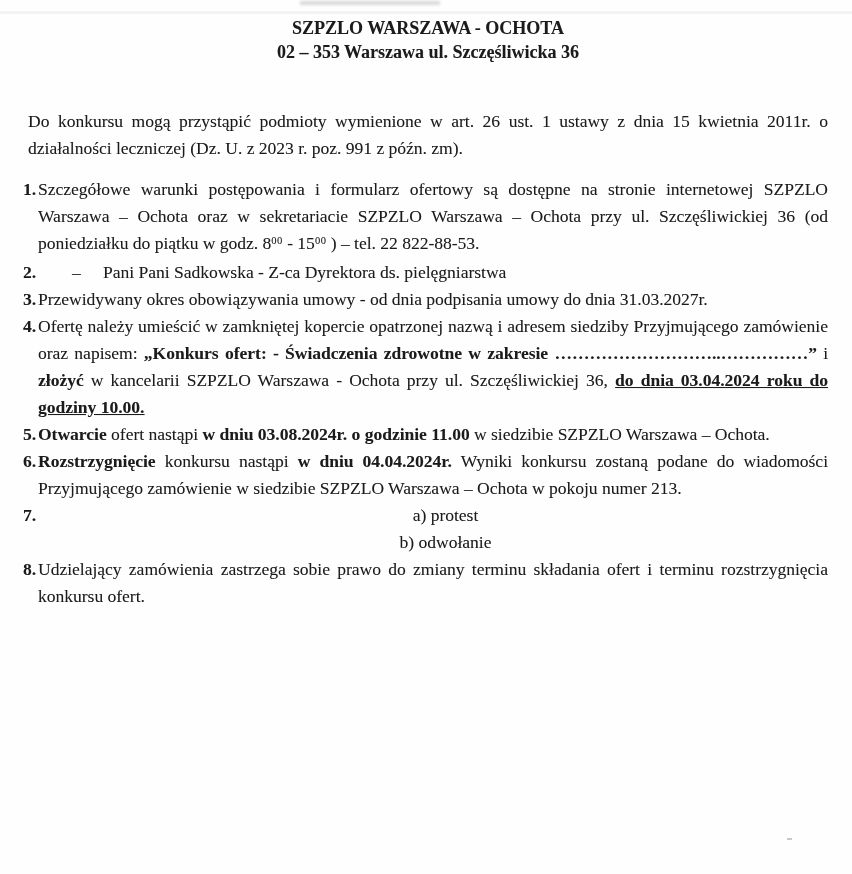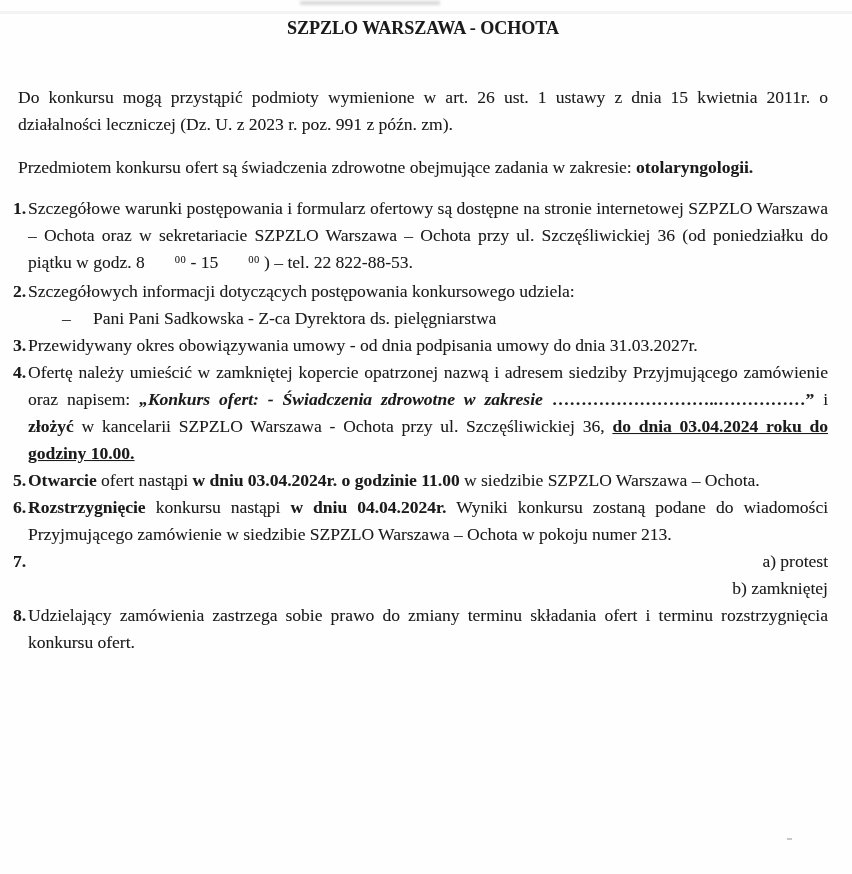--- a/index.html
+++ b/index.html
@@ -6,21 +6,21 @@
   body {
     width: 852px; height: 874px;
     background: #fefefe;
     font-family: "Liberation Serif", "DejaVu Serif", serif;
     color: #1b1b1b;
     overflow: hidden;
   }
   .page {
     box-sizing: border-box;
     width: 852px; height: 874px;
-    padding: 16px 24px 0 18px;
+    padding: 16px 24px 0 28px;
     position: relative;
     text-shadow: 0.2px 0.2px 0.5px rgba(40,40,40,0.30);
   }
   
   .scan-smudge {
     position: absolute; left: 300px; top: 1px;
     width: 140px; height: 4px;
     background: rgba(150,150,150,0.35);
     filter: blur(1.5px);
   }
@@ -39,74 +39,74 @@
   .h-line { font-weight: 700; font-size: 18px; line-height: 24px; }
   .h-gap { height: 24px; }
   .case-line { font-weight: 400; font-size: 17px; line-height: 24px; }
   .body-block { margin-top: 20px; }
   p.doc-par {
     margin: 16px 0 13px 0;
     font-size: 17.5px; line-height: 27px;
     text-align: justify;
   }
   .b  { font-weight: 700; }
-  .bi { font-weight: 700; font-style: italic; }
+  .bi { font-weight: 700; }
   .bu { font-weight: 700; text-decoration: underline; }
-  .sup { font-size: 0.6em; position: relative; top: -0.45em; letter-spacing: 0.5px; margin-left: 30px; }
+  .sup { font-size: 0.6em; position: relative; top: -0.45em; letter-spacing: 0.5px; }
   ol.doc-list { list-style: none; margin: 14px 0 0 0; padding: 0; }
   ol.doc-list li {
     position: relative;
     margin: 0 0 0 -5px;
     padding-left: 15px;
     font-size: 17.5px; line-height: 27px;
     text-align: justify;
   }
   ol.doc-list li .num {
     position: absolute; left: 0; top: 0;
     font-weight: 700;
   }
   li.gap-after { margin-bottom: 18px; }
   .sub-dash-line { position: relative; padding-left: 65px; text-align: left; }
   .sub-dash-line .dash { position: absolute; left: 34px; top: 0; }
-  .sub-letter-line { padding-left: 25px; text-align: right; }
+  .sub-letter-line { padding-left: 25px; text-align: center; }
 </style>
 </head>
 <body>
 
 <div class="page">
   <div class="scan-smudge"></div>
   <div class="scan-band"></div>
   <div class="scan-speck"></div>
 
   <div class="doc-header">
     <div class="h-line">SZPZLO WARSZAWA - OCHOTA</div>
+    <div class="h-line">02 – 353 Warszawa ul. Szczęśliwicka 36</div>
     <div class="h-gap"></div>
   </div>
 
   <div class="body-block">
     <p class="doc-par">Do konkursu mogą przystąpić podmioty wymienione w art. 26 ust. 1 ustawy z dnia 15 kwietnia 2011r. o działalności leczniczej (Dz. U. z 2023 r. poz. 991 z późn. zm).</p>
 
-    <p class="doc-par"><span>Przedmiotem konkursu ofert są świadczenia zdrowotne obejmujące zadania w zakresie: </span><span class="b">otolaryngologii.</span></p>
 
     <ol class="doc-list">
       <li><span class="num">1.</span><span>Szczegółowe warunki postępowania i formularz ofertowy są dostępne na stronie internetowej SZPZLO Warszawa – Ochota oraz w sekretariacie SZPZLO Warszawa – Ochota przy ul. Szczęśliwickiej 36 (od poniedziałku do piątku w godz. 8</span><span class="sup">00</span><span> - 15</span><span class="sup">00</span><span> ) – tel. 22 822-88-53.</span></li>
 
-      <li><span class="num">2.</span><span>Szczegółowych informacji dotyczących postępowania konkursowego udziela:</span>
+      <li><span class="num">2.</span>
         <div class="sub-dash-line"><span class="dash">–</span><span>Pani Pani Sadkowska -  Z-ca Dyrektora ds. pielęgniarstwa</span></div>
       </li>
 
       <li><span class="num">3.</span><span>Przewidywany okres obowiązywania umowy -  od dnia podpisania umowy do dnia 31.03.2027r.</span></li>
 
       <li><span class="num">4.</span><span>Ofertę należy umieścić w zamkniętej kopercie opatrzonej nazwą i adresem siedziby Przyjmującego zamówienie oraz napisem: </span><span class="bi">„Konkurs ofert: - Świadczenia zdrowotne w zakresie</span><span class="b"> ………………………..……………”</span><span> i </span><span class="b">złożyć</span><span> w kancelarii SZPZLO Warszawa - Ochota przy ul. Szczęśliwickiej 36, </span><span class="bu">do dnia 03.04.2024 roku do godziny 10.00.</span></li>
 
-      <li><span class="num">5.</span><span class="b">Otwarcie</span><span> ofert nastąpi </span><span class="b">w dniu 03.04.2024r. o godzinie 11.00</span><span> w siedzibie SZPZLO Warszawa – Ochota.</span></li>
+      <li><span class="num">5.</span><span class="b">Otwarcie</span><span> ofert nastąpi </span><span class="b">w dniu 03.08.2024r. o godzinie 11.00</span><span> w siedzibie SZPZLO Warszawa – Ochota.</span></li>
 
       <li class="gap-after"><span class="num">6.</span><span class="b">Rozstrzygnięcie</span><span> konkursu nastąpi </span><span class="b">w dniu 04.04.2024r.</span><span> Wyniki konkursu zostaną podane do wiadomości Przyjmującego zamówienie w siedzibie SZPZLO Warszawa – Ochota w pokoju numer 213.</span></li>
 
       <li><span class="num">7.</span>
         <div class="sub-letter-line">a) protest</div>
-        <div class="sub-letter-line">b) zamkniętej</div>
+        <div class="sub-letter-line">b) odwołanie</div>
       </li>
 
       <li><span class="num">8.</span><span>Udzielający zamówienia zastrzega sobie prawo do zmiany terminu składania ofert i terminu rozstrzygnięcia konkursu ofert.</span></li>
     </ol>
   </div>
 </div>
 
 </body></html>

